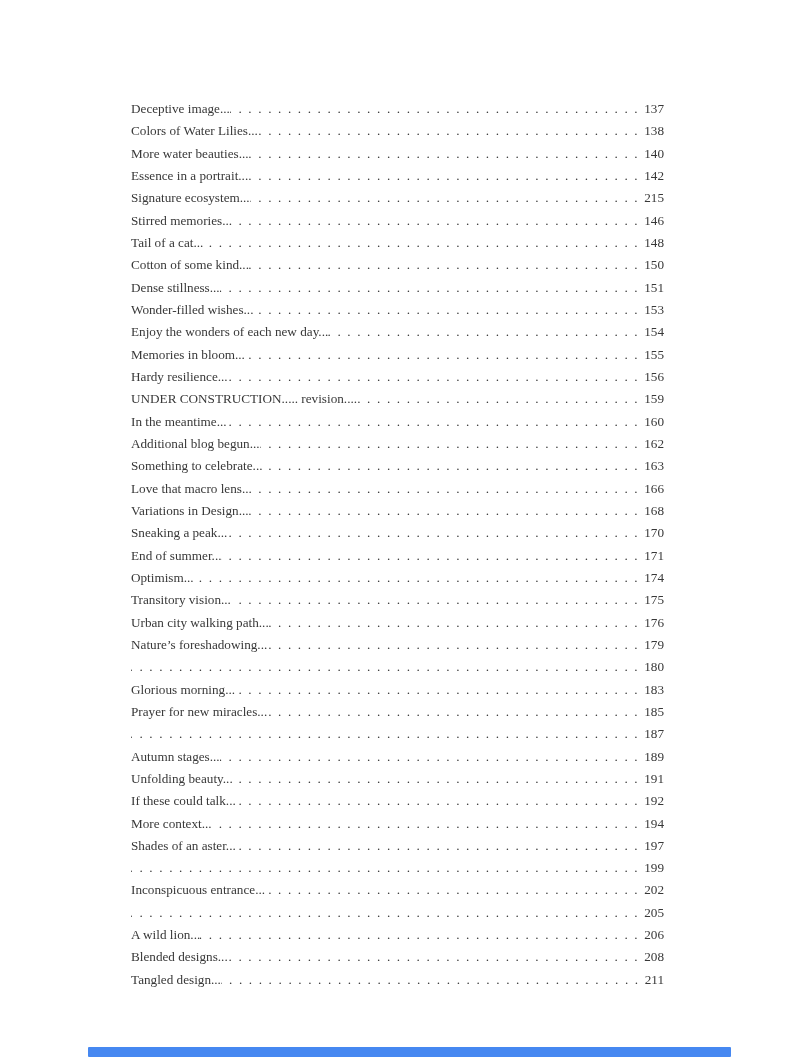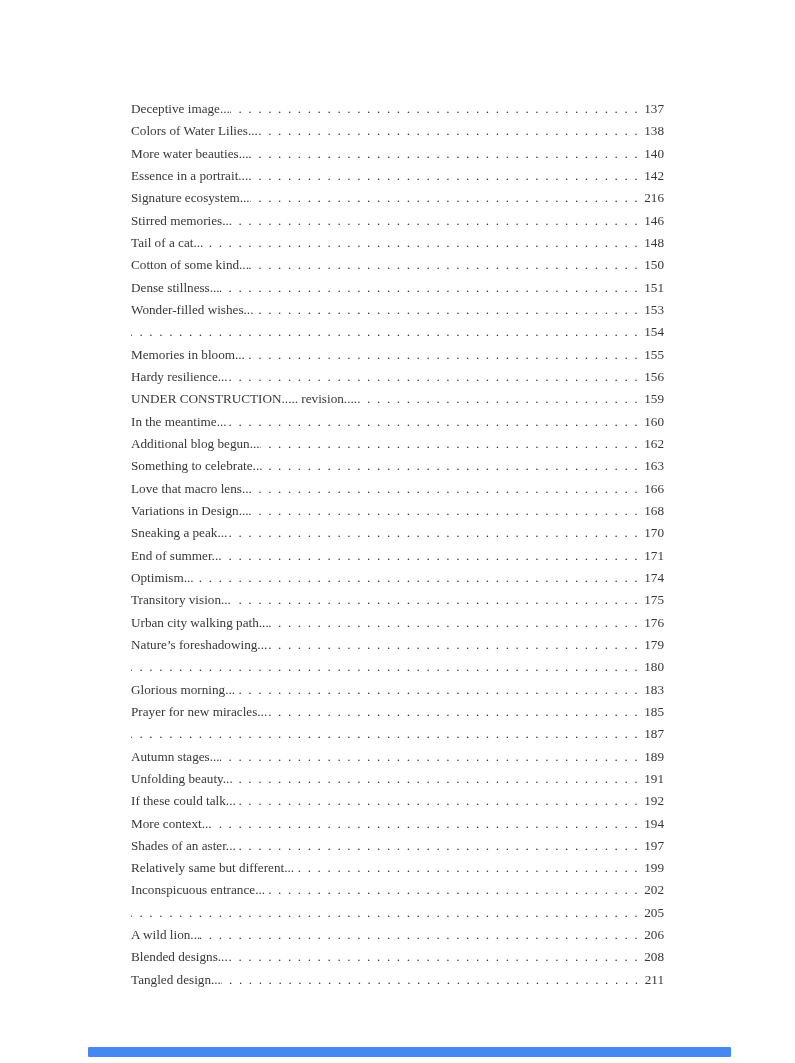--- a/index.html
+++ b/index.html
@@ -81,21 +81,21 @@
 
     <div class="toc-row">
       <span class="toc-title">Essence in a portrait...</span>
       <span class="leader" aria-hidden="true">............................................................</span>
       <span class="toc-page">142</span>
     </div>
 
     <div class="toc-row">
       <span class="toc-title">Signature ecosystem...</span>
       <span class="leader" aria-hidden="true">............................................................</span>
-      <span class="toc-page">216</span>
+      <span class="toc-page">215</span>
     </div>
 
     <div class="toc-row">
       <span class="toc-title">Stirred memories...</span>
       <span class="leader" aria-hidden="true">............................................................</span>
       <span class="toc-page">146</span>
     </div>
 
     <div class="toc-row">
       <span class="toc-title">Tail of a cat...</span>
@@ -115,20 +115,21 @@
       <span class="toc-page">151</span>
     </div>
 
     <div class="toc-row">
       <span class="toc-title">Wonder-filled wishes...</span>
       <span class="leader" aria-hidden="true">............................................................</span>
       <span class="toc-page">153</span>
     </div>
 
     <div class="toc-row">
+      <span class="toc-title">Enjoy the wonders of each new day...</span>
       <span class="leader" aria-hidden="true">............................................................</span>
       <span class="toc-page">154</span>
     </div>
 
     <div class="toc-row">
       <span class="toc-title">Memories in bloom...</span>
       <span class="leader" aria-hidden="true">............................................................</span>
       <span class="toc-page">155</span>
     </div>
 
@@ -256,21 +257,20 @@
       <span class="toc-page">194</span>
     </div>
 
     <div class="toc-row">
       <span class="toc-title">Shades of an aster...</span>
       <span class="leader" aria-hidden="true">............................................................</span>
       <span class="toc-page">197</span>
     </div>
 
     <div class="toc-row">
-      <span class="toc-title">Relatively same but different...</span>
       <span class="leader" aria-hidden="true">............................................................</span>
       <span class="toc-page">199</span>
     </div>
 
     <div class="toc-row">
       <span class="toc-title">Inconspicuous entrance...</span>
       <span class="leader" aria-hidden="true">............................................................</span>
       <span class="toc-page">202</span>
     </div>
 

